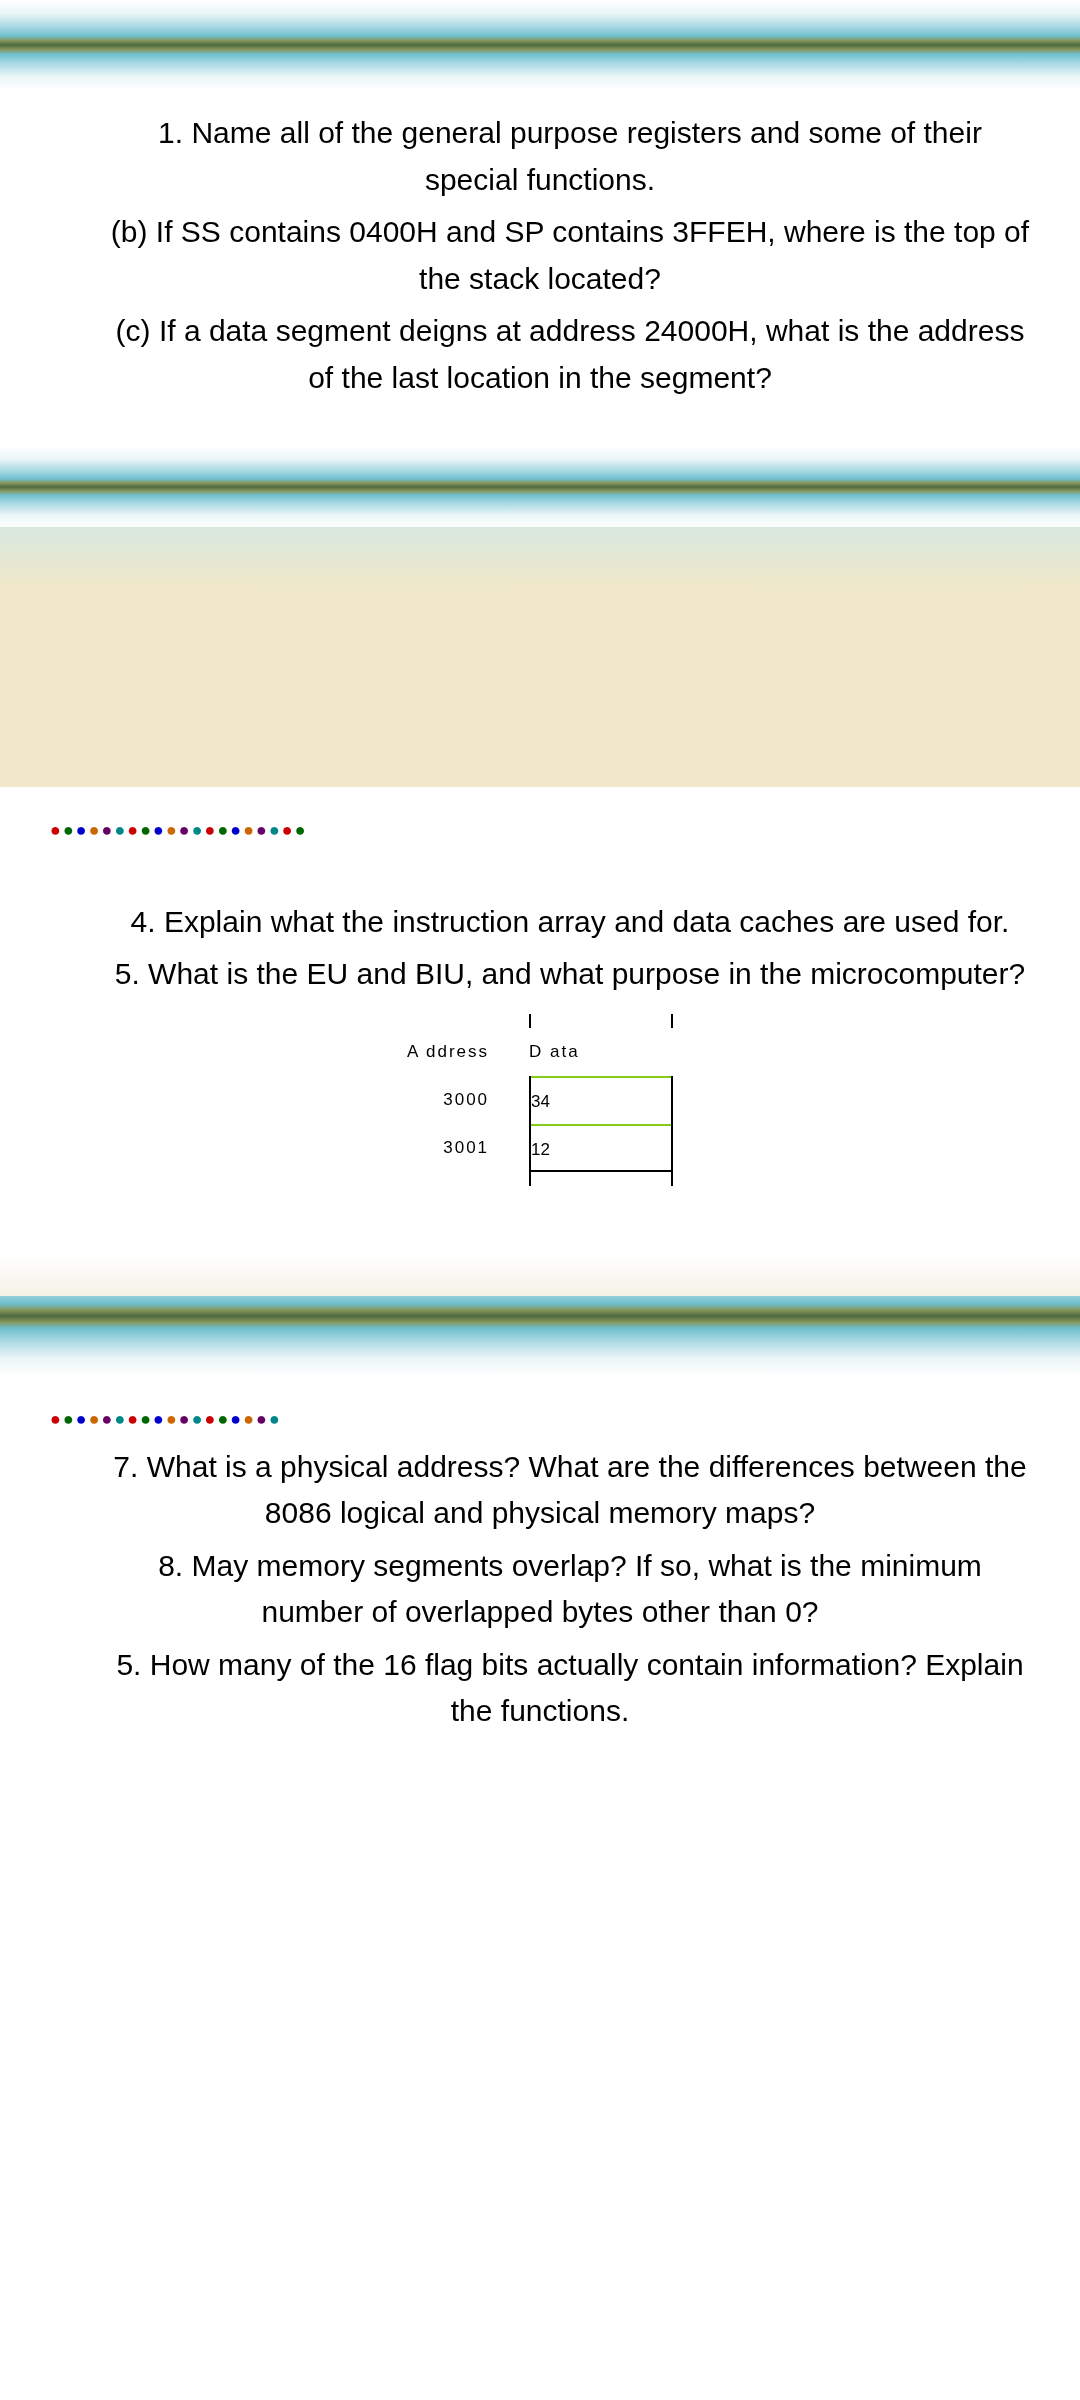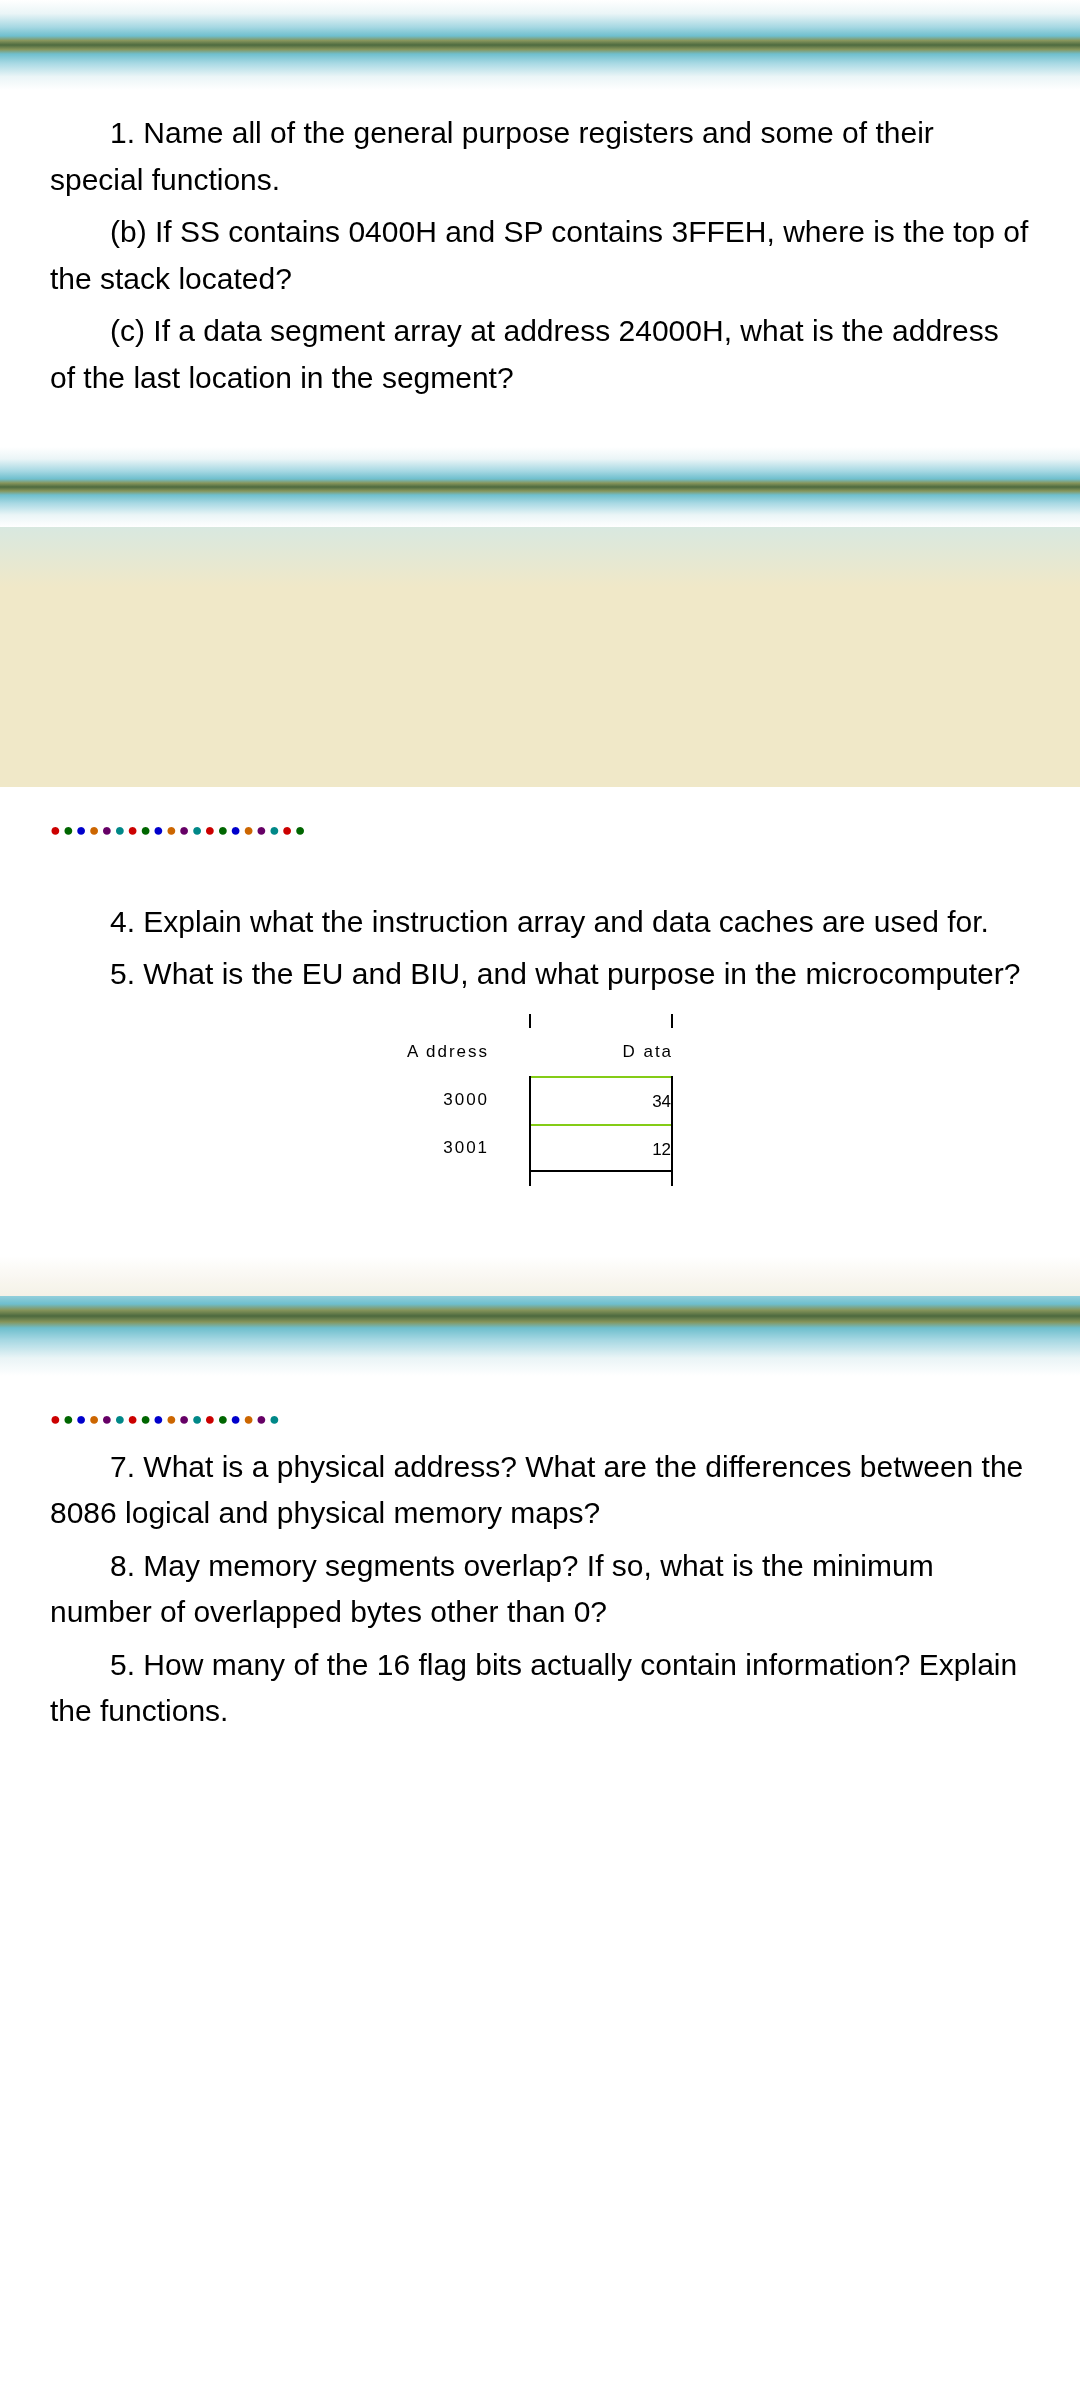--- a/index.html
+++ b/index.html
@@ -9,20 +9,21 @@
     line-height: 1.55;
     color: #000;
     background: #fff;
     width: 1080px;
   }
   .page-section {
     padding: 20px 50px 40px 50px;
   }
   .question {
     margin-bottom: 6px;
+    text-align: center;
   }
   .indent-first {
     text-indent: 60px;
   }
   .banner {
     height: 80px;
     background: linear-gradient(to bottom,
       #fff 0%, #e8f4f6 15%, #9dd4e0 30%, #5fb8c8 40%,
       #7a8a4a 45%, #3a5a2a 50%, #7a8a4a 55%,
       #5fb8c8 60%, #9dd4e0 70%, #e8f4f6 85%, #fff 100%);
@@ -55,21 +56,21 @@
     display:flex; flex-direction:column; align-items:center;
     margin: 30px 0 20px 0;
   }
   .mem-table {
     display:flex; gap:40px;
     font-size: 17px;
     align-items:flex-start;
   }
   .addr-col { text-align:right; }
   .addr-col div { height:48px; line-height:48px; letter-spacing:2px;}
-  .data-col { text-align:right; position:relative;}
+  .data-col { text-align:left; position:relative;}
   .data-hdr { height:48px; line-height:48px; letter-spacing:2px;}
   .data-cells {
     border-left: 2px solid #000;
     border-right: 2px solid #000;
   }
   .data-cell {
     width: 140px; height:48px; line-height:48px;
     border-top: 2px solid #84cc16;
   }
   .data-cells .data-cell:last-child { border-bottom: 2px solid #000; }
@@ -87,21 +88,21 @@
   }
 </style>
 </head>
 <body>
 
 <div class="banner banner-top"></div>
 
 <div class="page-section">
   <p class="question indent-first">1.  Name all of the general purpose registers and some of their special functions.</p>
   <p class="question indent-first">(b) If SS contains 0400H and SP contains 3FFEH, where is the top of the stack located?</p>
-  <p class="question indent-first">(c) If a data segment array at address 24000H, what is the address of the last location in the segment?</p>
+  <p class="question indent-first">(c) If a data segment deigns at address 24000H, what is the address of the last location in the segment?</p>
 </div>
 
 <div class="banner"></div>
 <div class="sand-block"></div>
 
 <div class="dots">
   <span>●</span><span>●</span><span>●</span><span>●</span><span>●</span><span>●</span><span>●</span><span>●</span><span>●</span><span>●</span><span>●</span><span>●</span><span>●</span><span>●</span><span>●</span><span>●</span><span>●</span><span>●</span><span>●</span><span>●</span>
 </div>
 
 <div class="page-section" style="padding-top:0;margin-top:44px;">

